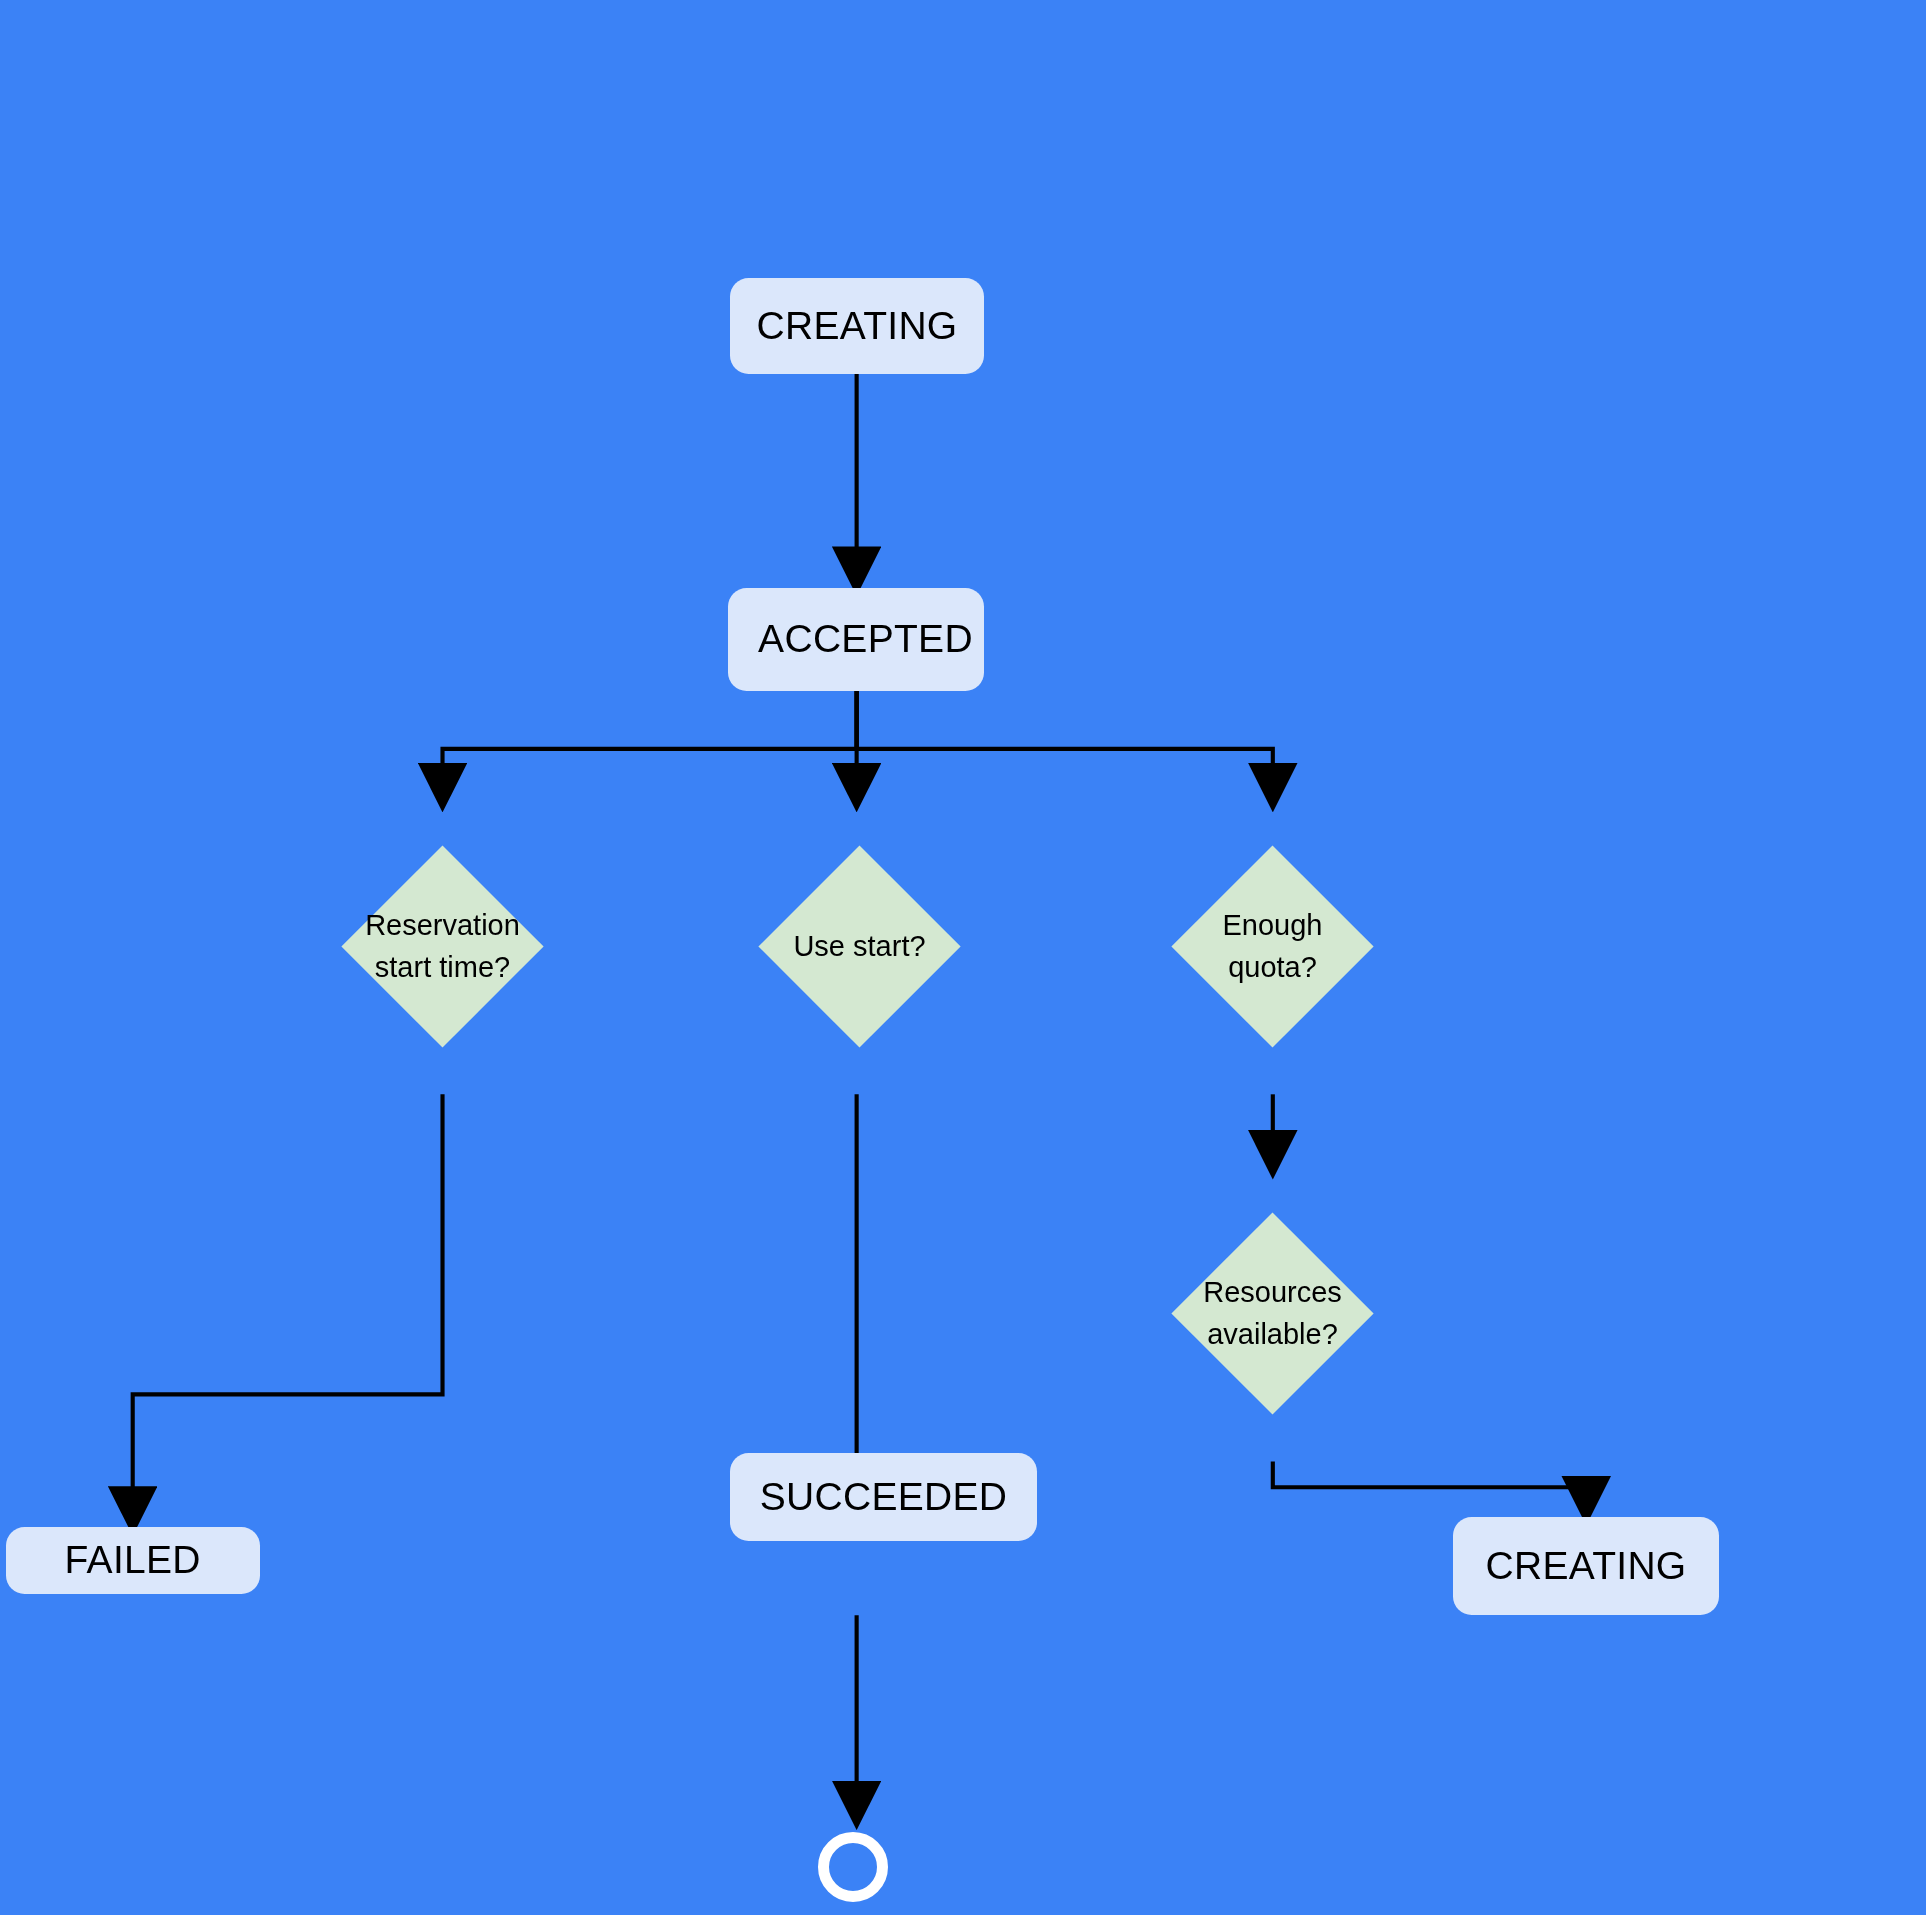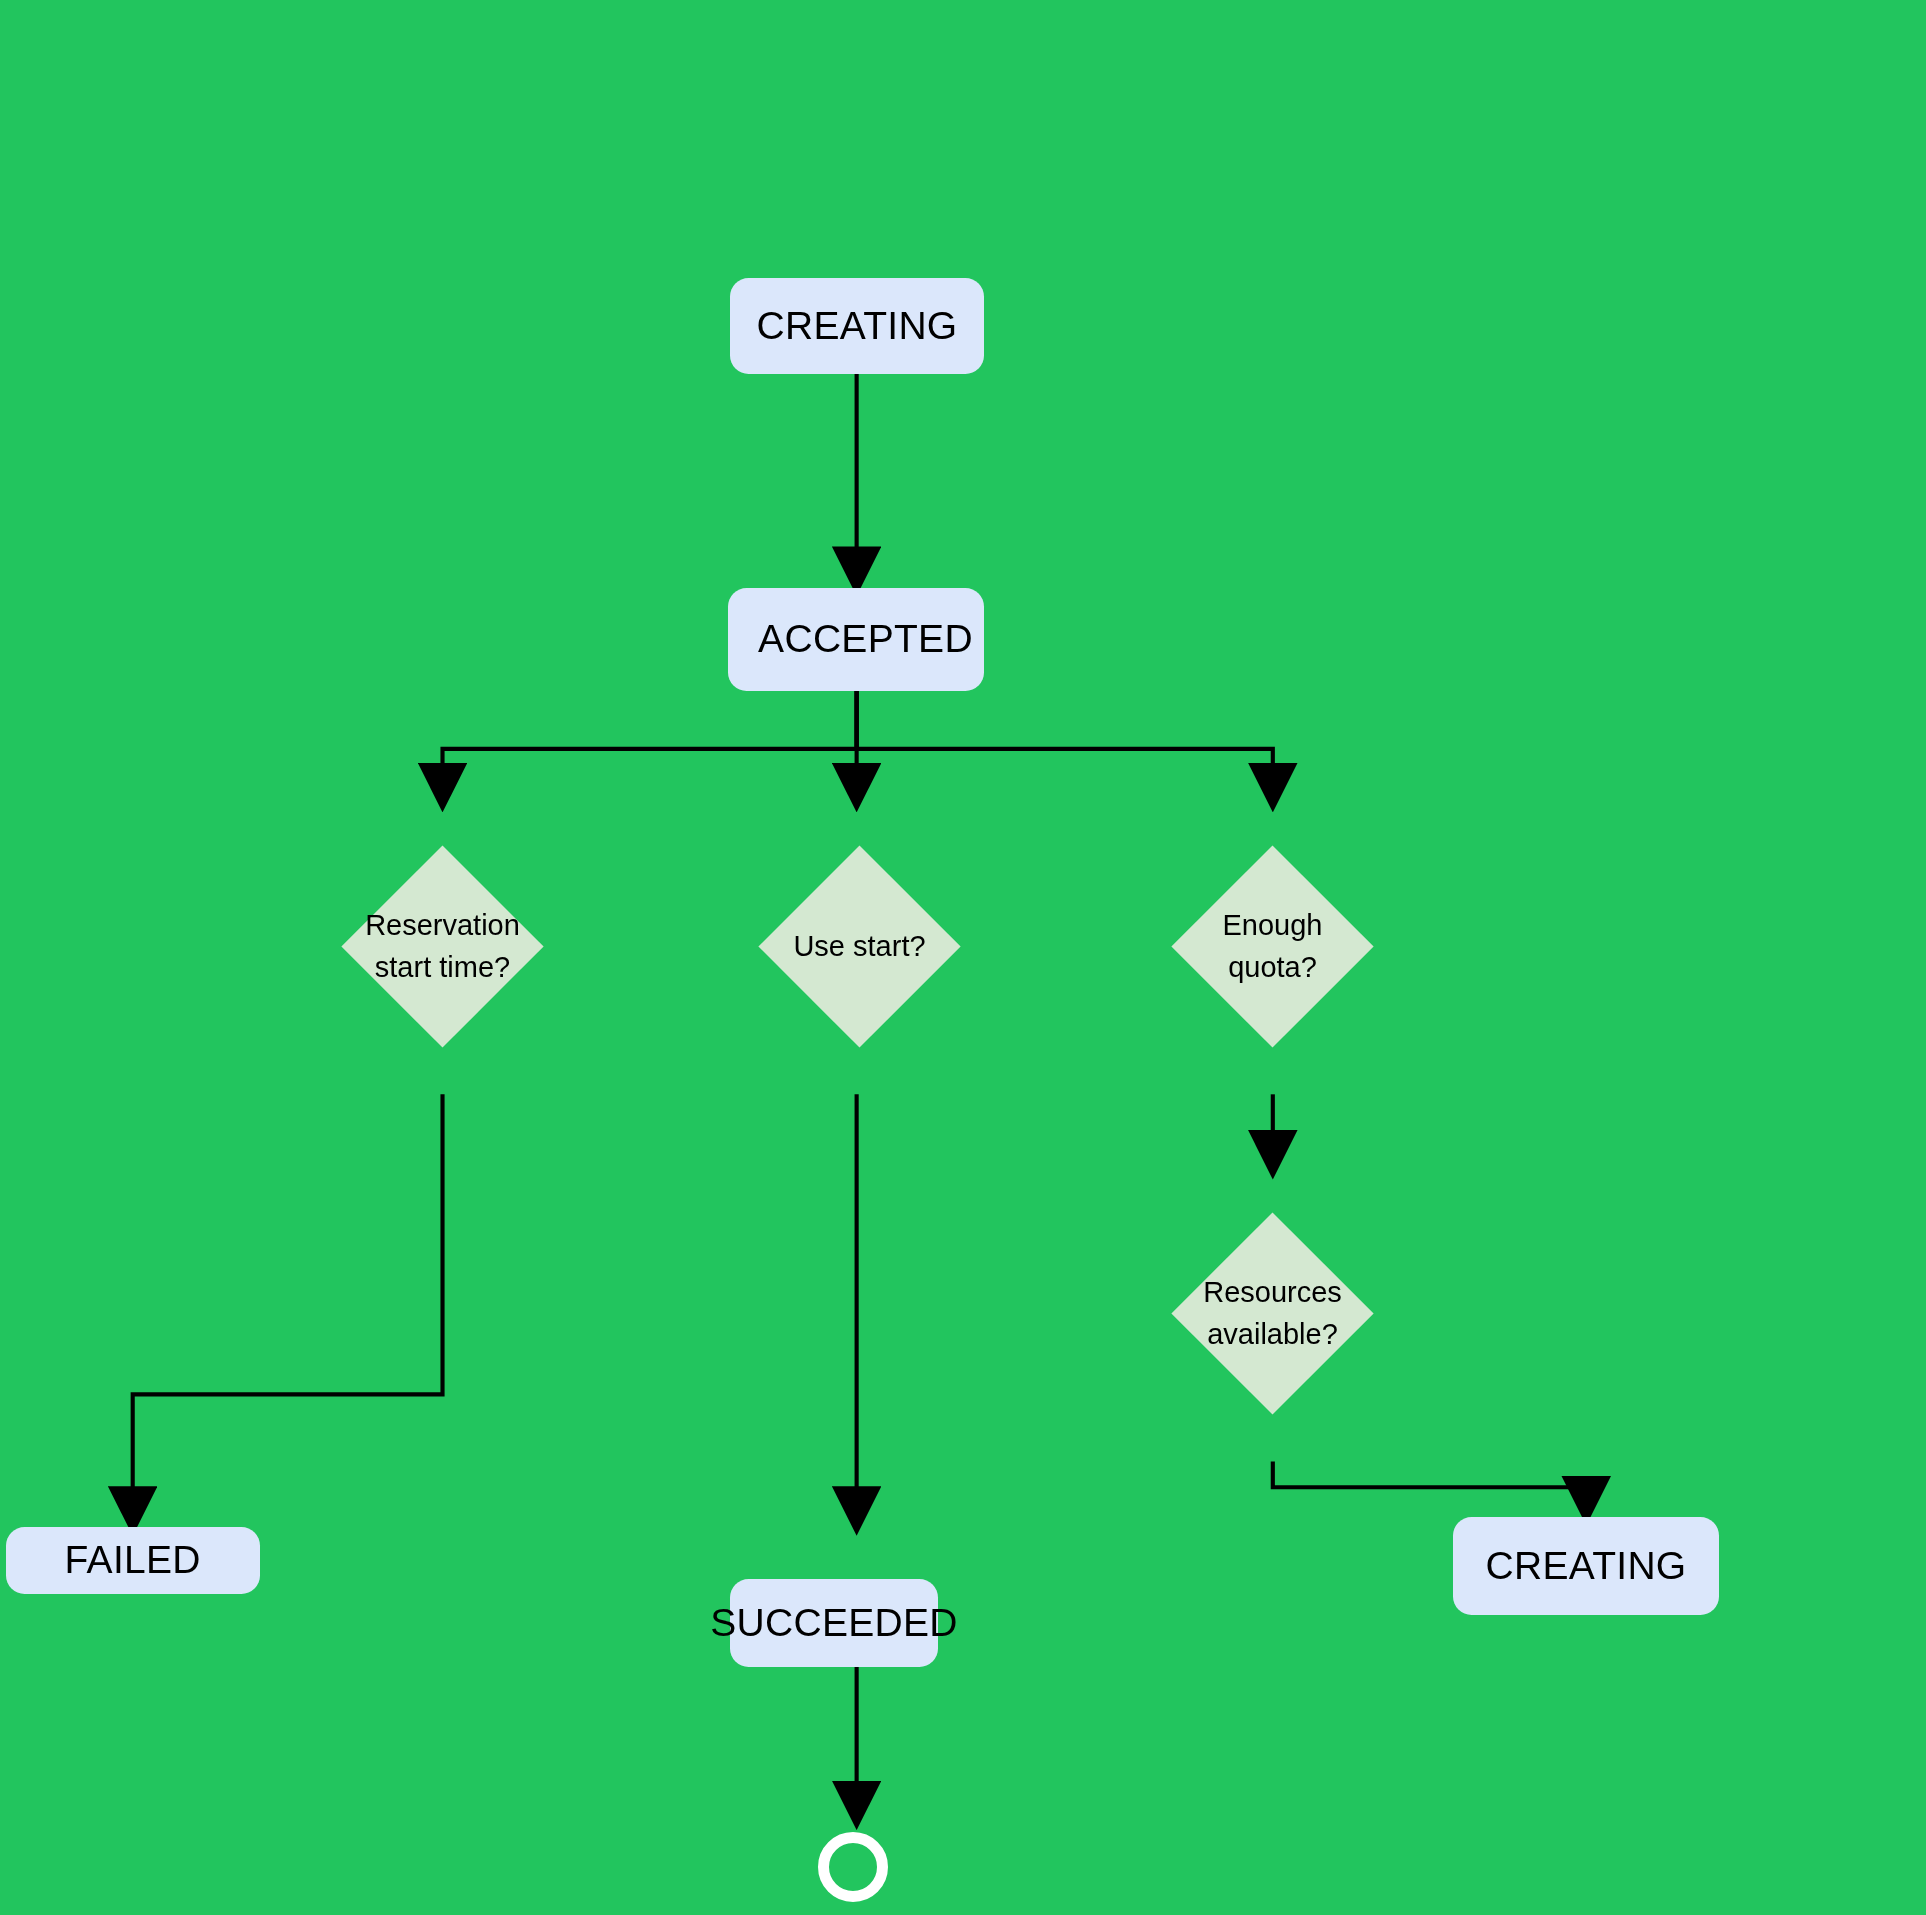--- a/index.html
+++ b/index.html
@@ -7,21 +7,21 @@
     padding: 0;
     background: #000000;
   }
   body {
     font-family: "Liberation Sans", sans-serif;
   }
   #canvas {
     position: relative;
     width: 1926px;
     height: 1916px;
-    background: #22c55e;
+    background: #3b82f6;
     overflow: hidden;
   }
   
   .state-box {
     position: absolute;
     background: #dbe7fb;
     border-radius: 18.6px;
     display: flex;
     align-items: center;
     justify-content: center;
@@ -108,21 +108,21 @@
   </div>
 
   <div class="state-box" style="left:728px; top:588px; width:256px; height:103px;padding-left:19px;">
     <span class="state-label">ACCEPTED</span>
   </div>
 
   <div class="state-box" style="left:5.7px; top:1527px; width:254px; height:67px;">
     <span class="state-label">FAILED</span>
   </div>
 
-  <div class="state-box" style="left:730px; top:1579px; width:208px; height:88px;">
+  <div class="state-box" style="left:730px; top:1453px; width:307px; height:88px;">
     <span class="state-label">SUCCEEDED</span>
   </div>
 
   <div class="state-box" style="left:1453px; top:1517px; width:266px; height:98px;">
     <span class="state-label">CREATING</span>
   </div>
 
   <div class="decision" style="left:371px; top:875px; width:143px; height:143px;">
     <div class="diamond-shape"></div>
     <span class="decision-label">Reservation

